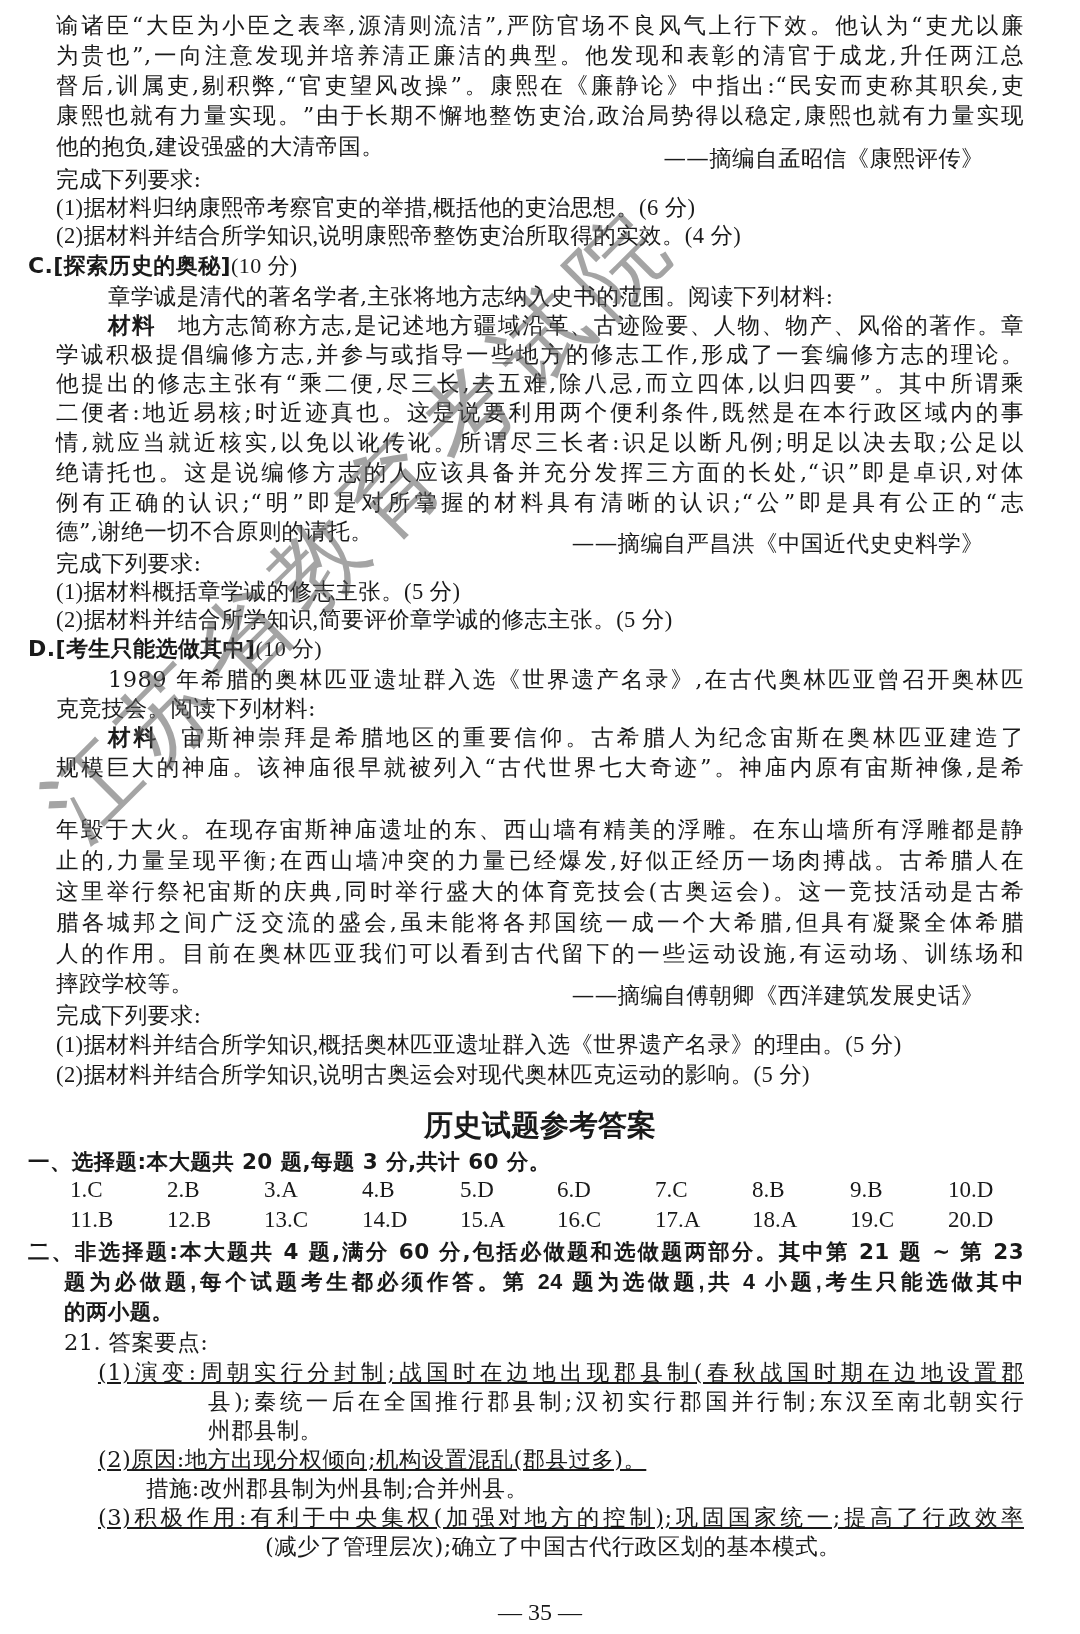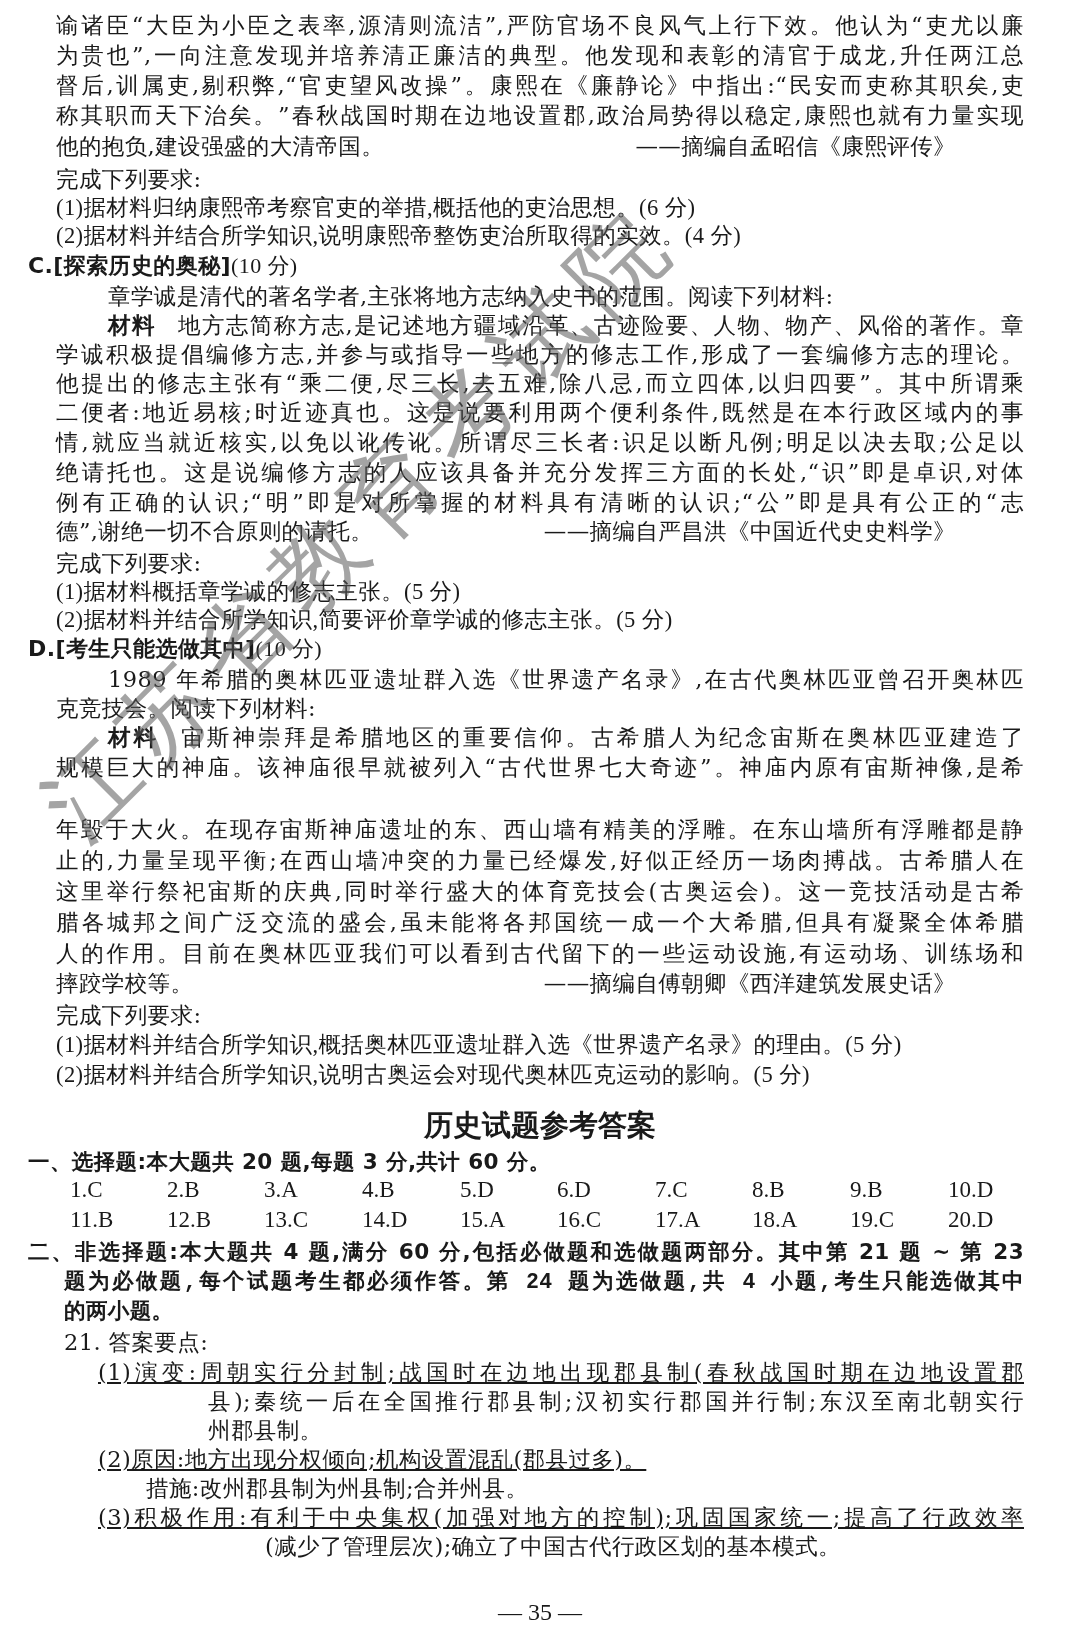--- a/index.html
+++ b/index.html
@@ -13,27 +13,27 @@
     position: absolute; left: 56px; width: 968px;
     font-size: 22.5px; line-height: 30px; height: 30px;
     white-space: nowrap; letter-spacing: 0.4px;
   }
   .just { text-align: justify; text-align-last: justify; }
   .indent2 { left: 108px; width: 916px; }
   .q-item { left: 56px; font-family: Liberation Serif, serif; }
   .sec-head { left: 28px; font-weight: bold; font-family: "DejaVu Sans", "Liberation Sans", sans-serif; font-size: 22px; }
   .sec-head .sub { font-weight: normal; font-family: "Liberation Serif", "DejaVu Serif", serif; }
   .mat-label { font-weight: bold; font-family: "DejaVu Sans", "Liberation Sans", sans-serif; margin-right: 22px; }
-  .source { position: absolute; right: 68px; }
+  .source { position: absolute; right: 40px; margin-top: 12px; }
   .ans-title {
     position: absolute; left: 0; width: 1080px; top: 1106px; text-align: center;
     font-family: "DejaVu Sans", "Liberation Sans", sans-serif; font-weight: bold; font-size: 29px;
   }
   .ans-sec { left: 28px; width: 996px; font-weight: bold; font-family: "DejaVu Sans", "Liberation Sans", sans-serif; font-size: 21.5px; }
-  .ans-sec-cont { left: 64px; width: 960px; font-weight: bold; font-family: Liberation Mono, monospace; font-size: 21.5px; }
+  .ans-sec-cont { left: 64px; width: 960px; font-weight: bold; font-family: Liberation Sans, sans-serif; font-size: 21.5px; }
   .mc-row { position: absolute; left: 64px; width: 980px; height: 30px; font-family: "Liberation Serif", "DejaVu Serif", serif; font-size: 23px; }
   .mc-cell { position: absolute; top: 0; margin-left: 6px; }
   .a21 { left: 64px; }
   .a21-item { left: 98px; width: 926px; text-decoration: underline; }
   .a21-cont { left: 208px; width: 816px; }
   .a21-sub { left: 146px; }
   .a21-cont3 { left: 265px; width: 759px; }
   .page-num {
     position: absolute; left: 0; width: 1080px; top: 1599px; text-align: center;
     font-family: "Liberation Serif", "DejaVu Serif", serif; font-size: 24px;
@@ -46,21 +46,21 @@
   }
 </style>
 </head>
 <body>
 
 <div class="page">
 
   <div class="line just" style="top:10px">谕诸臣“大臣为小臣之表率,源清则流洁”,严防官场不良风气上行下效。他认为“吏尤以廉</div>
   <div class="line just" style="top:40px">为贵也”,一向注意发现并培养清正廉洁的典型。他发现和表彰的清官于成龙,升任两江总</div>
   <div class="line just" style="top:70px">督后,训属吏,剔积弊,“官吏望风改操”。康熙在《廉静论》中指出:“民安而吏称其职矣,吏</div>
-  <div class="line just" style="top:100px">称其职而天下治矣。”春秋战国时期在边地设置郡,政治局势得以稳定,康熙也就有力量实现</div>
+  <div class="line just" style="top:100px">康熙也就有力量实现。”由于长期不懈地整饬吏治,政治局势得以稳定,康熙也就有力量实现</div>
   <div class="line" style="top:131px">
     <span>他的抱负,建设强盛的大清帝国。</span>
     <span class="source">——摘编自孟昭信《康熙评传》</span>
   </div>
   <div class="line" style="top:164px">完成下列要求:</div>
   <div class="line q-item" style="top:193px">(1)据材料归纳康熙帝考察官吏的举措,概括他的吏治思想。(6 分)</div>
   <div class="line q-item" style="top:221px">(2)据材料并结合所学知识,说明康熙帝整饬吏治所取得的实效。(4 分)</div>
 
   <div class="line sec-head" style="top:251px">
     <span>C.</span><span>[探索历史的奥秘]</span><span class="sub">(10 分)</span>

